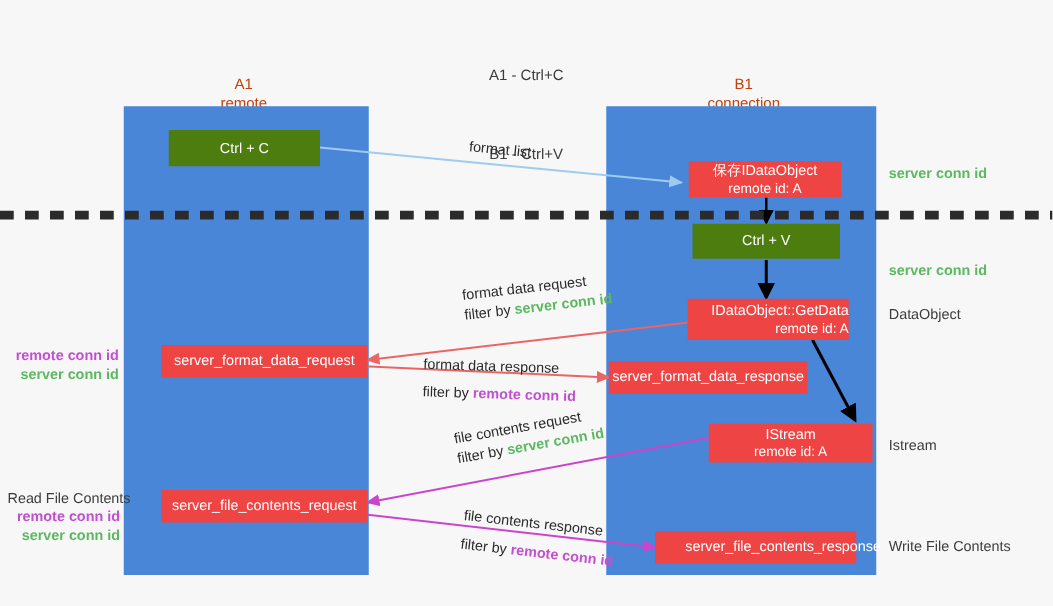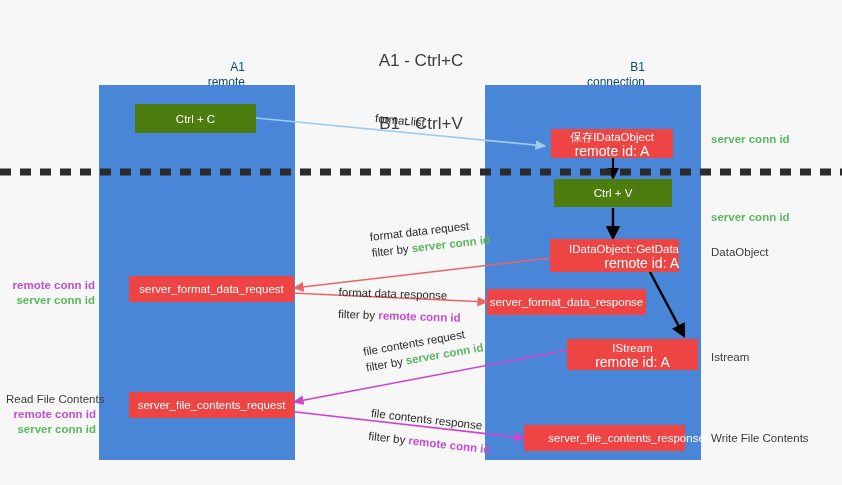--- a/index.html
+++ b/index.html
@@ -28,29 +28,29 @@
     pointer-events: none;
   }
   .abs { position: absolute; }
 
   
   .title-block {
     left: 0; top: 8px;
     width: 842px;
     text-align: center;
     color: #3c3c3c;
-    font-size: 17px;
+    font-size: 12px;
     line-height: 21px;
     white-space: pre;
   }
 
   
   .col-header {
-    text-align: right;
-    color: #0c4a6e;
+    text-align: center;
+    color: #c2410c;
     font-size: 12px;
     line-height: 15px;
   }
 
   
   .lane {
     background: #4a86d8;
   }
 
   
@@ -60,21 +60,21 @@
     align-items: center;
     justify-content: center;
     color: #ffffff;
     font-size: 11.5px;
     line-height: 14px;
     text-align: center;
     box-sizing: border-box;
   }
   .node.green { background: #4d7c0f; }
   .node.orange { background: #ef4444; }
-  .node .l2 { font-size: 14px; }
+  .node .l2 { font-size: 11px; }
 
   
   .side-label {
     font-size: 11.5px;
     line-height: 15px;
     color: #3c3c3c;
     white-space: pre;
   }
   .green-txt { color: #5cb860; font-weight: bold; }
   .purple-txt { color: #c24fd0; font-weight: bold; }

